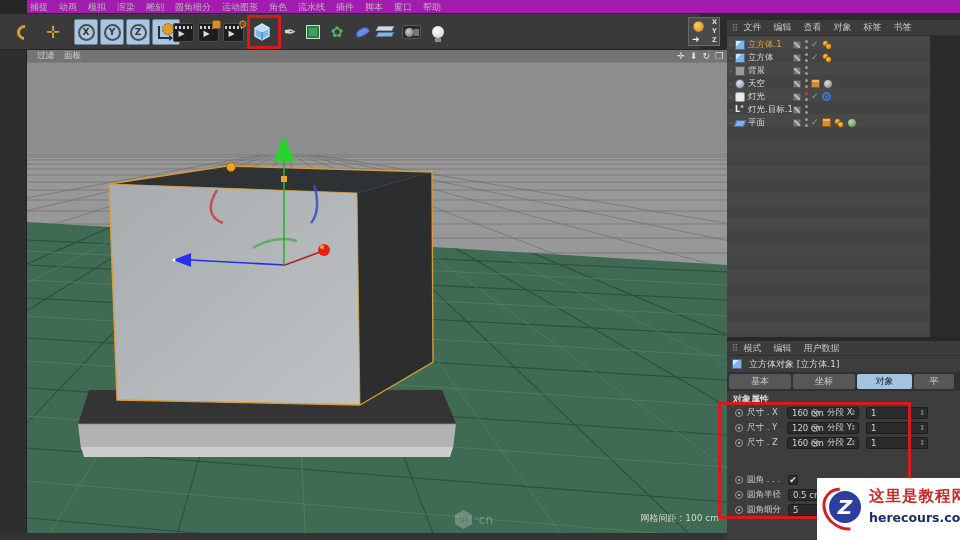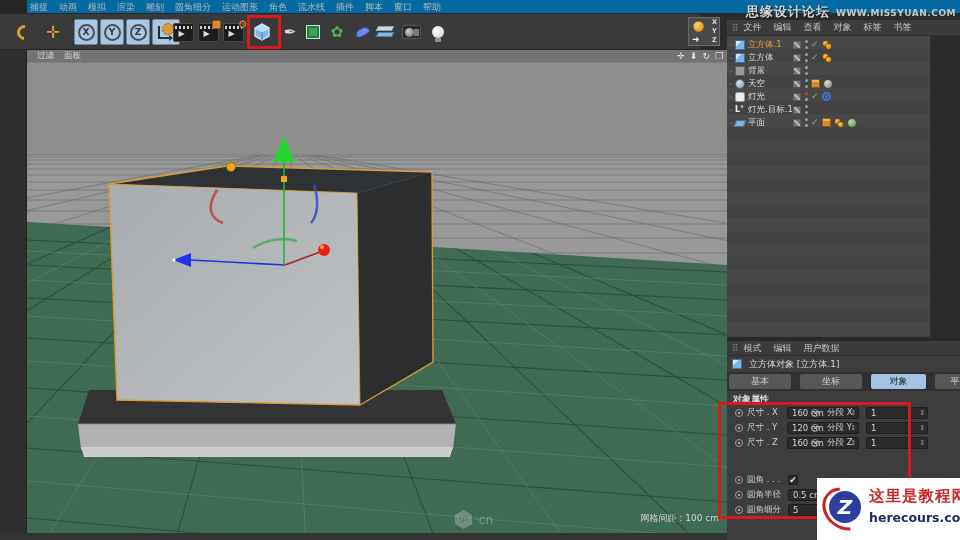--- a/index.html
+++ b/index.html
@@ -2,21 +2,21 @@
 <html><head>
 <meta charset="utf-8">
 <style>
   * { margin:0; padding:0; box-sizing:border-box; }
   html,body { width:960px; height:540px; overflow:hidden; background:#2b2b2b;
     font-family:"DejaVu Sans","Liberation Sans",sans-serif; }
   .abs { position:absolute; }
   #stage { position:relative; width:960px; height:540px; background:#2b2b2b; }
 
   
-  #menubar { left:0; top:0; width:960px; height:14px; background:#0369a1; border-bottom:1px solid #2a2a2a; }
+  #menubar { left:0; top:0; width:960px; height:14px; background:#a21caf; border-bottom:1px solid #2a2a2a; }
   #menubar .appbox { position:absolute; left:0; top:0; width:27px; height:14px; background:#262626; }
   #menubar ul { position:absolute; left:30px; top:0; display:flex; list-style:none; height:14px; align-items:center; }
   #menubar li { color:#b9b9b9; font-size:9px; padding:0 11px 0 0; margin-right:0; white-space:nowrap; cursor:default; }
 
   
   #toolbar { left:0; top:14px; width:700px; height:36px; background:#3a3a3a; border-bottom:1px solid #242424; }
   #toolbar-filler { left:700px; top:14px; width:27px; height:36px; background:#2b2b2b; }
   .tbicon { position:absolute; top:19px; width:24px; height:26px; display:flex; align-items:center; justify-content:center; border-radius:2px; }
   .axbtn { background:#a9c6e2; border:1px solid #6b86a0; }
   .axbtn .ring { width:17px; height:17px; border:2px solid #4e4e4e; border-radius:50%; display:flex; align-items:center; justify-content:center; color:#333; font-size:9px; font-weight:bold; }
@@ -100,21 +100,21 @@
   .t-target { width:9px; height:9px; border-radius:50%; border:2px solid #3f6fd8; position:relative; }
   .t-target::after { content:""; position:absolute; left:1px; top:1px; width:3px; height:3px; border-radius:50%; background:#3f6fd8; }
 
   
   #amdivider { left:727px; top:337px; width:233px; height:4px; background:#282828; }
   #ampanel { left:727px; top:341px; width:233px; height:199px; background:#3d3d3d; }
   #ammenu { position:absolute; left:0; top:0; width:233px; height:15px; background:#3c3c3c; border-bottom:1px solid #2e2e2e; display:flex; align-items:center; }
   #amtitle { position:absolute; left:0; top:15px; width:233px; height:16px; display:flex; align-items:center; }
   #amtitle .oi-cube { margin-left:5px; }
   #amtitle .ttl { color:#d8d8d8; font-size:9px; margin-left:7px; white-space:nowrap; }
-  #amtabs { position:absolute; left:0; top:31px; width:233px; height:19px; background:#313131; display:flex; align-items:center; padding:0 2px; gap:9px; }
+  #amtabs { position:absolute; left:0; top:31px; width:233px; height:19px; background:#313131; display:flex; align-items:center; padding:0 2px; gap:2px; }
   .tab { height:15px; background:#575757; color:#cfcfcf; font-size:9px; display:flex; align-items:center; justify-content:center; border-radius:2px; flex:0 0 auto; }
   .tab.active { background:#a3c3e2; color:#1d1d1d; }
   #sect { position:absolute; left:6px; top:52px; color:#dadada; font-size:9px; font-weight:bold; white-space:nowrap; }
   #props { position:absolute; left:0; top:59px; width:233px; height:140px; }
   .prow { position:absolute; left:0; width:233px; height:14px; display:flex; align-items:center; }
   .radio { width:8px; height:8px; border-radius:50%; border:1px solid #9a9a9a; margin-left:8px; position:relative; flex:0 0 8px; }
   .radio::after { content:""; position:absolute; left:2px; top:2px; width:2px; height:2px; border-radius:50%; background:#cfcfcf; }
   .radio.dim { border-color:#6a6a6a; } .radio.dim::after{ background:#6a6a6a; }
   .plabel { color:#cfcfcf; font-size:8.5px; margin-left:4px; white-space:nowrap; }
   .plabel.dim { color:#8a8a8a; }
@@ -553,24 +553,20 @@
         <span class="radio"></span>
         <span class="plabel">圆角细分</span>
         <span class="pinput" style="left:61px;width:80px">
             <span class="val">5</span>
           </span>
       </div>
     </div>
   </div>
   <div id="red-box-props" class="abs"></div>
 
-  <div id="wm-top" class="abs">
-    <span class="big">思缘设计论坛</span>
-    <span class="small">WWW.MISSYUAN.COM</span>
-  </div>
   <div id="wm-bottom" class="abs">
     <span class="logo">
       <span class="swoosh"></span>
       <span class="circ">Z</span>
     </span>
     <span class="txt">
       <div class="site">这里是教程网</div>
       <div class="url">herecours.com</div>
     </span>
   </div>

